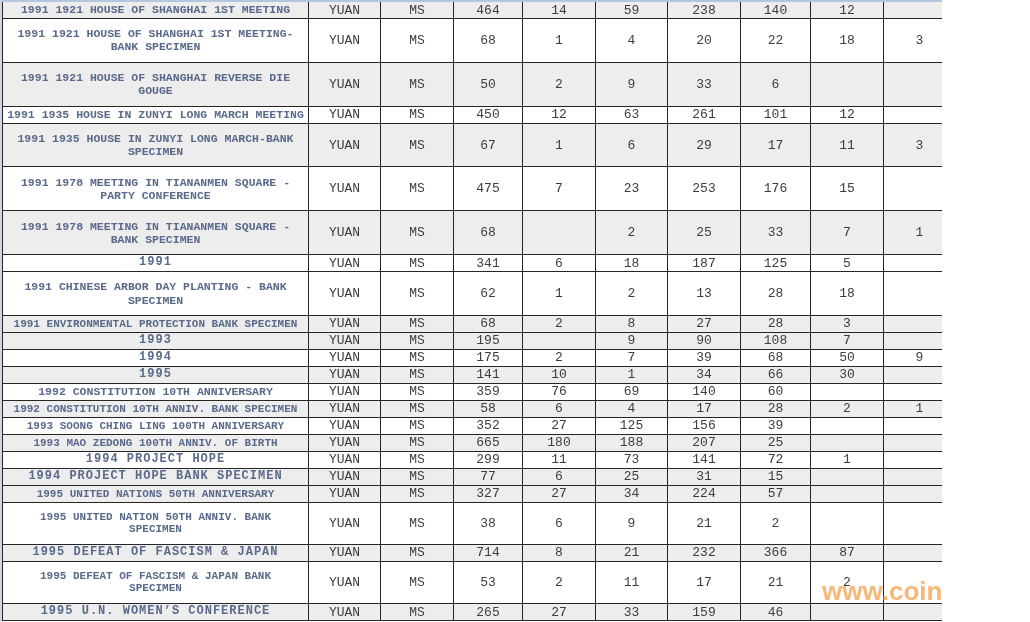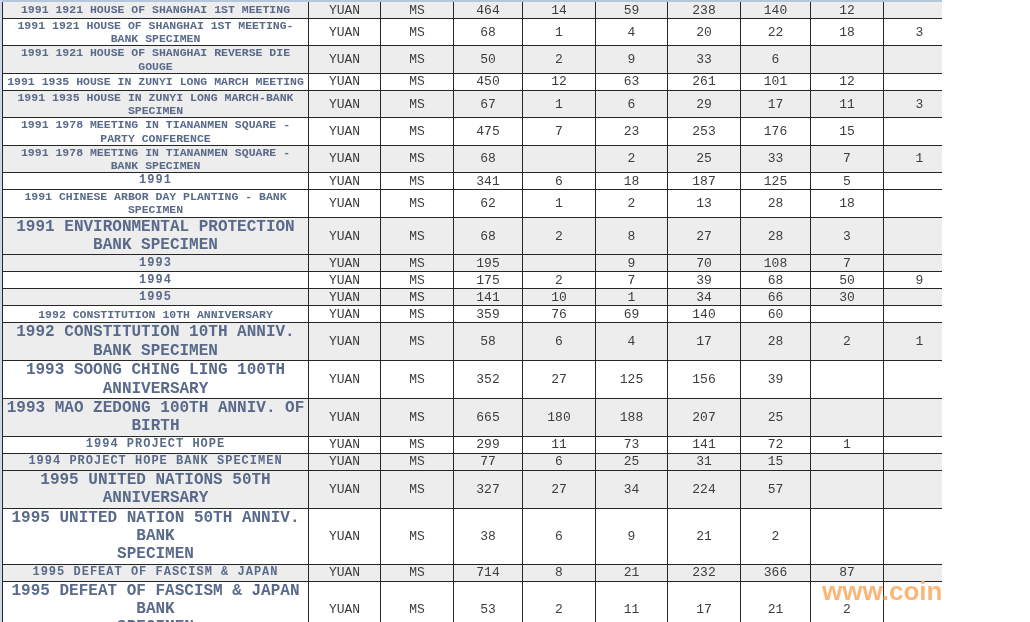--- a/index.html
+++ b/index.html
@@ -47,21 +47,21 @@
   tr.even td { background: #ffffff; }
   tr.single { height: 17px; }
   td.desc {
     font-weight: bold;
     color: #5a6a8b;
     white-space: pre-line;
     line-height: 1.15;
   }
   td.desc.lg { font-size: 12px;  letter-spacing: 1px; }
   td.desc.md { font-size: 11.5px; letter-spacing: 0px; }
-  td.desc.sm { font-size: 16px; letter-spacing: 0px; }
+  td.desc.sm { font-size: 11px; letter-spacing: 0px; }
   td.val {
     font-size: 13px;
     color: #3d3d3d;
   }
   .watermark {
     position: absolute;
     left: 822px;
     top: 576px;
     z-index: 4;
     font-family: "Liberation Sans", sans-serif;
@@ -230,21 +230,21 @@
           <td class="val"></td>
           <td class="val"></td>
         </tr>
         <tr class="odd single">
           <td class="desc lg">1993</td>
           <td class="val">YUAN</td>
           <td class="val">MS</td>
           <td class="val">195</td>
           <td class="val"></td>
           <td class="val">9</td>
-          <td class="val">70</td>
+          <td class="val">90</td>
           <td class="val">108</td>
           <td class="val">7</td>
           <td class="val"></td>
           <td class="val"></td>
         </tr>
         <tr class="even single">
           <td class="desc lg">1994</td>
           <td class="val">YUAN</td>
           <td class="val">MS</td>
           <td class="val">175</td>

